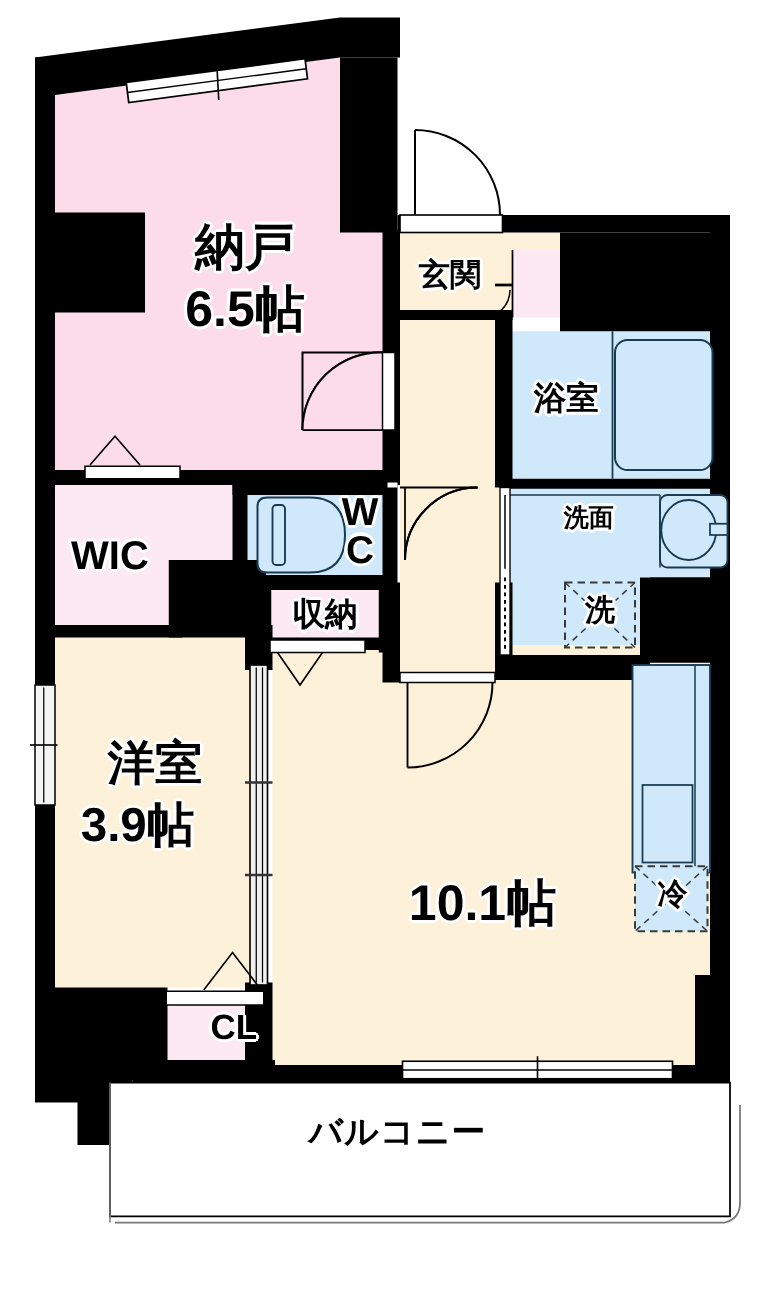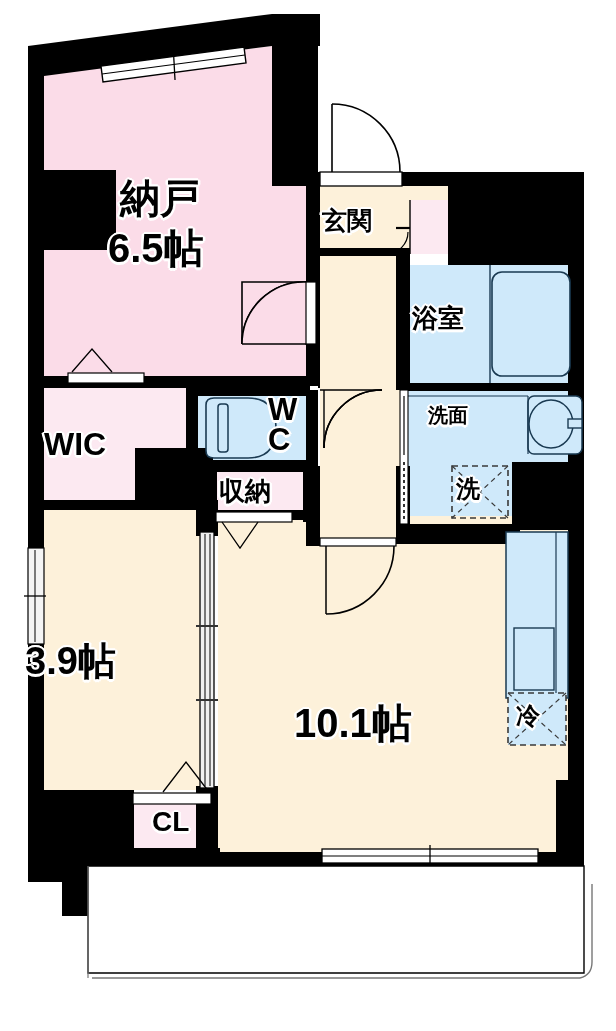--- a/index.html
+++ b/index.html
@@ -12,20 +12,21 @@
     position:relative;
     width:616px;height:1031px;
     background:#ffffff;
   }
   #plan svg{display:block;}
   .lbl{
     position:absolute;
     color:#000;
     font-weight:bold;
     line-height:1.02;
+    text-align:center;
     white-space:nowrap;
     -webkit-text-stroke:0px;
     text-shadow:
        2px 0 0 #fff, -2px 0 0 #fff, 0 2px 0 #fff, 0 -2px 0 #fff,
        1.5px 1.5px 0 #fff, -1.5px 1.5px 0 #fff, 1.5px -1.5px 0 #fff, -1.5px -1.5px 0 #fff,
        2.5px 0 0 #fff, -2.5px 0 0 #fff, 0 2.5px 0 #fff, 0 -2.5px 0 #fff;
     pointer-events:none;
   }
 </style>
 </head>
@@ -277,22 +278,24 @@
 
 <div class="lbl" style="left:456px;top:477px;width:48px;font-size:24px;">洗</div>
 
 <div class="lbl" style="left:44px;top:428px;width:88px;font-size:32px;">WIC</div>
 
 <div class="lbl" style="left:268px;top:394px;width:40px;font-size:31px;">W</div>
 <div class="lbl" style="left:268px;top:424px;width:40px;font-size:31px;">C</div>
 
 <div class="lbl" style="left:219px;top:478px;width:82px;font-size:26px;">収納</div>
 
+<div class="lbl" style="left:50px;top:592px;width:148px;font-size:38px;">洋室</div>
 <div class="lbl" style="left:25px;top:642px;width:170px;font-size:38px;">3.9帖</div>
 
 <div class="lbl" style="left:294px;top:680px;width:184px;font-size:40px;margin-top:23px;">10.1帖</div>
 
 <div class="lbl" style="left:152px;top:808px;width:70px;font-size:28px;">CL</div>
 
 <div class="lbl" style="left:516px;top:704px;width:44px;font-size:24px;">冷</div>
 
+<div class="lbl" style="left:218px;top:892px;width:200px;font-size:27px;letter-spacing:1px;">バルコニー</div>
 
 </div>
 
 </body></html>

